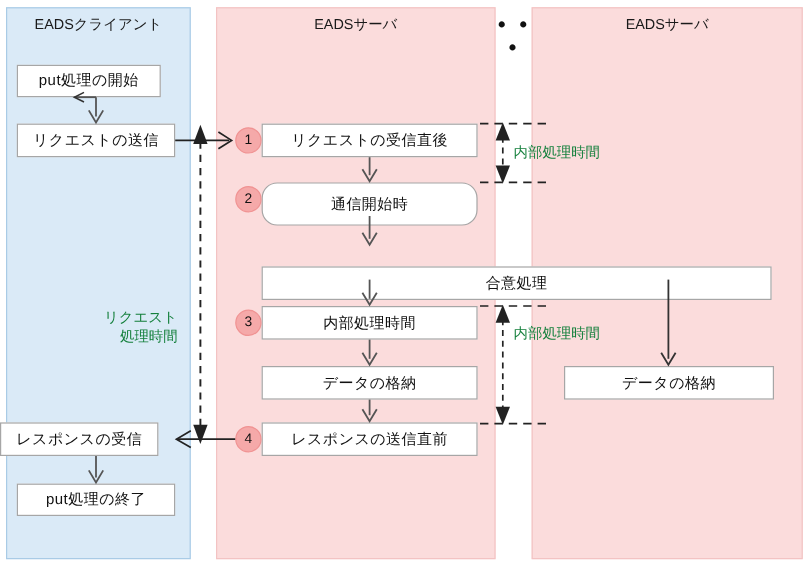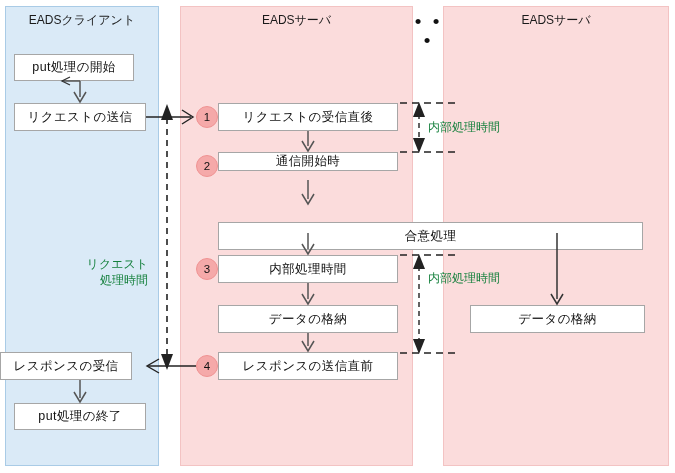--- a/index.html
+++ b/index.html
@@ -108,21 +108,21 @@
   <div class="dots" style="left:414px; top:12px; width:29px; text-align:center;">• • •</div>
 
   <div class="node" style="left:14px; top:54px; width:120px; height:27px;">put処理の開始</div>
   <div class="node" style="left:14px; top:103px; width:132px; height:28px;">リクエストの送信</div>
   <div class="node" style="left:0; top:352px; width:132px; height:28px;">レスポンスの受信</div>
   <div class="node" style="left:14px; top:403px; width:132px; height:27px;">put処理の終了</div>
 
   <div class="node" style="left:218px; top:103px; width:180px; height:28px;">リクエストの受信直後</div>
   <div class="badge" style="left:196px; top:106px;">1</div>
 
-  <div class="node" style="left:218px; top:152px; width:180px; height:19px;">通信開始時</div>
+  <div class="node" style="left:218px; top:152px; width:180px; height:36px;border-radius:13px;">通信開始時</div>
   <div class="badge" style="left:196px; top:155px;">2</div>
 
   <div class="node" style="left:218px; top:222px; width:425px; height:28px;">合意処理</div>
 
   <div class="node" style="left:218px; top:255px; width:180px; height:28px;">内部処理時間</div>
   <div class="badge" style="left:196px; top:258px;">3</div>
 
   <div class="node" style="left:218px; top:305px; width:180px; height:28px;">データの格納</div>
 
   <div class="node" style="left:218px; top:352px; width:180px; height:28px;">レスポンスの送信直前</div>

